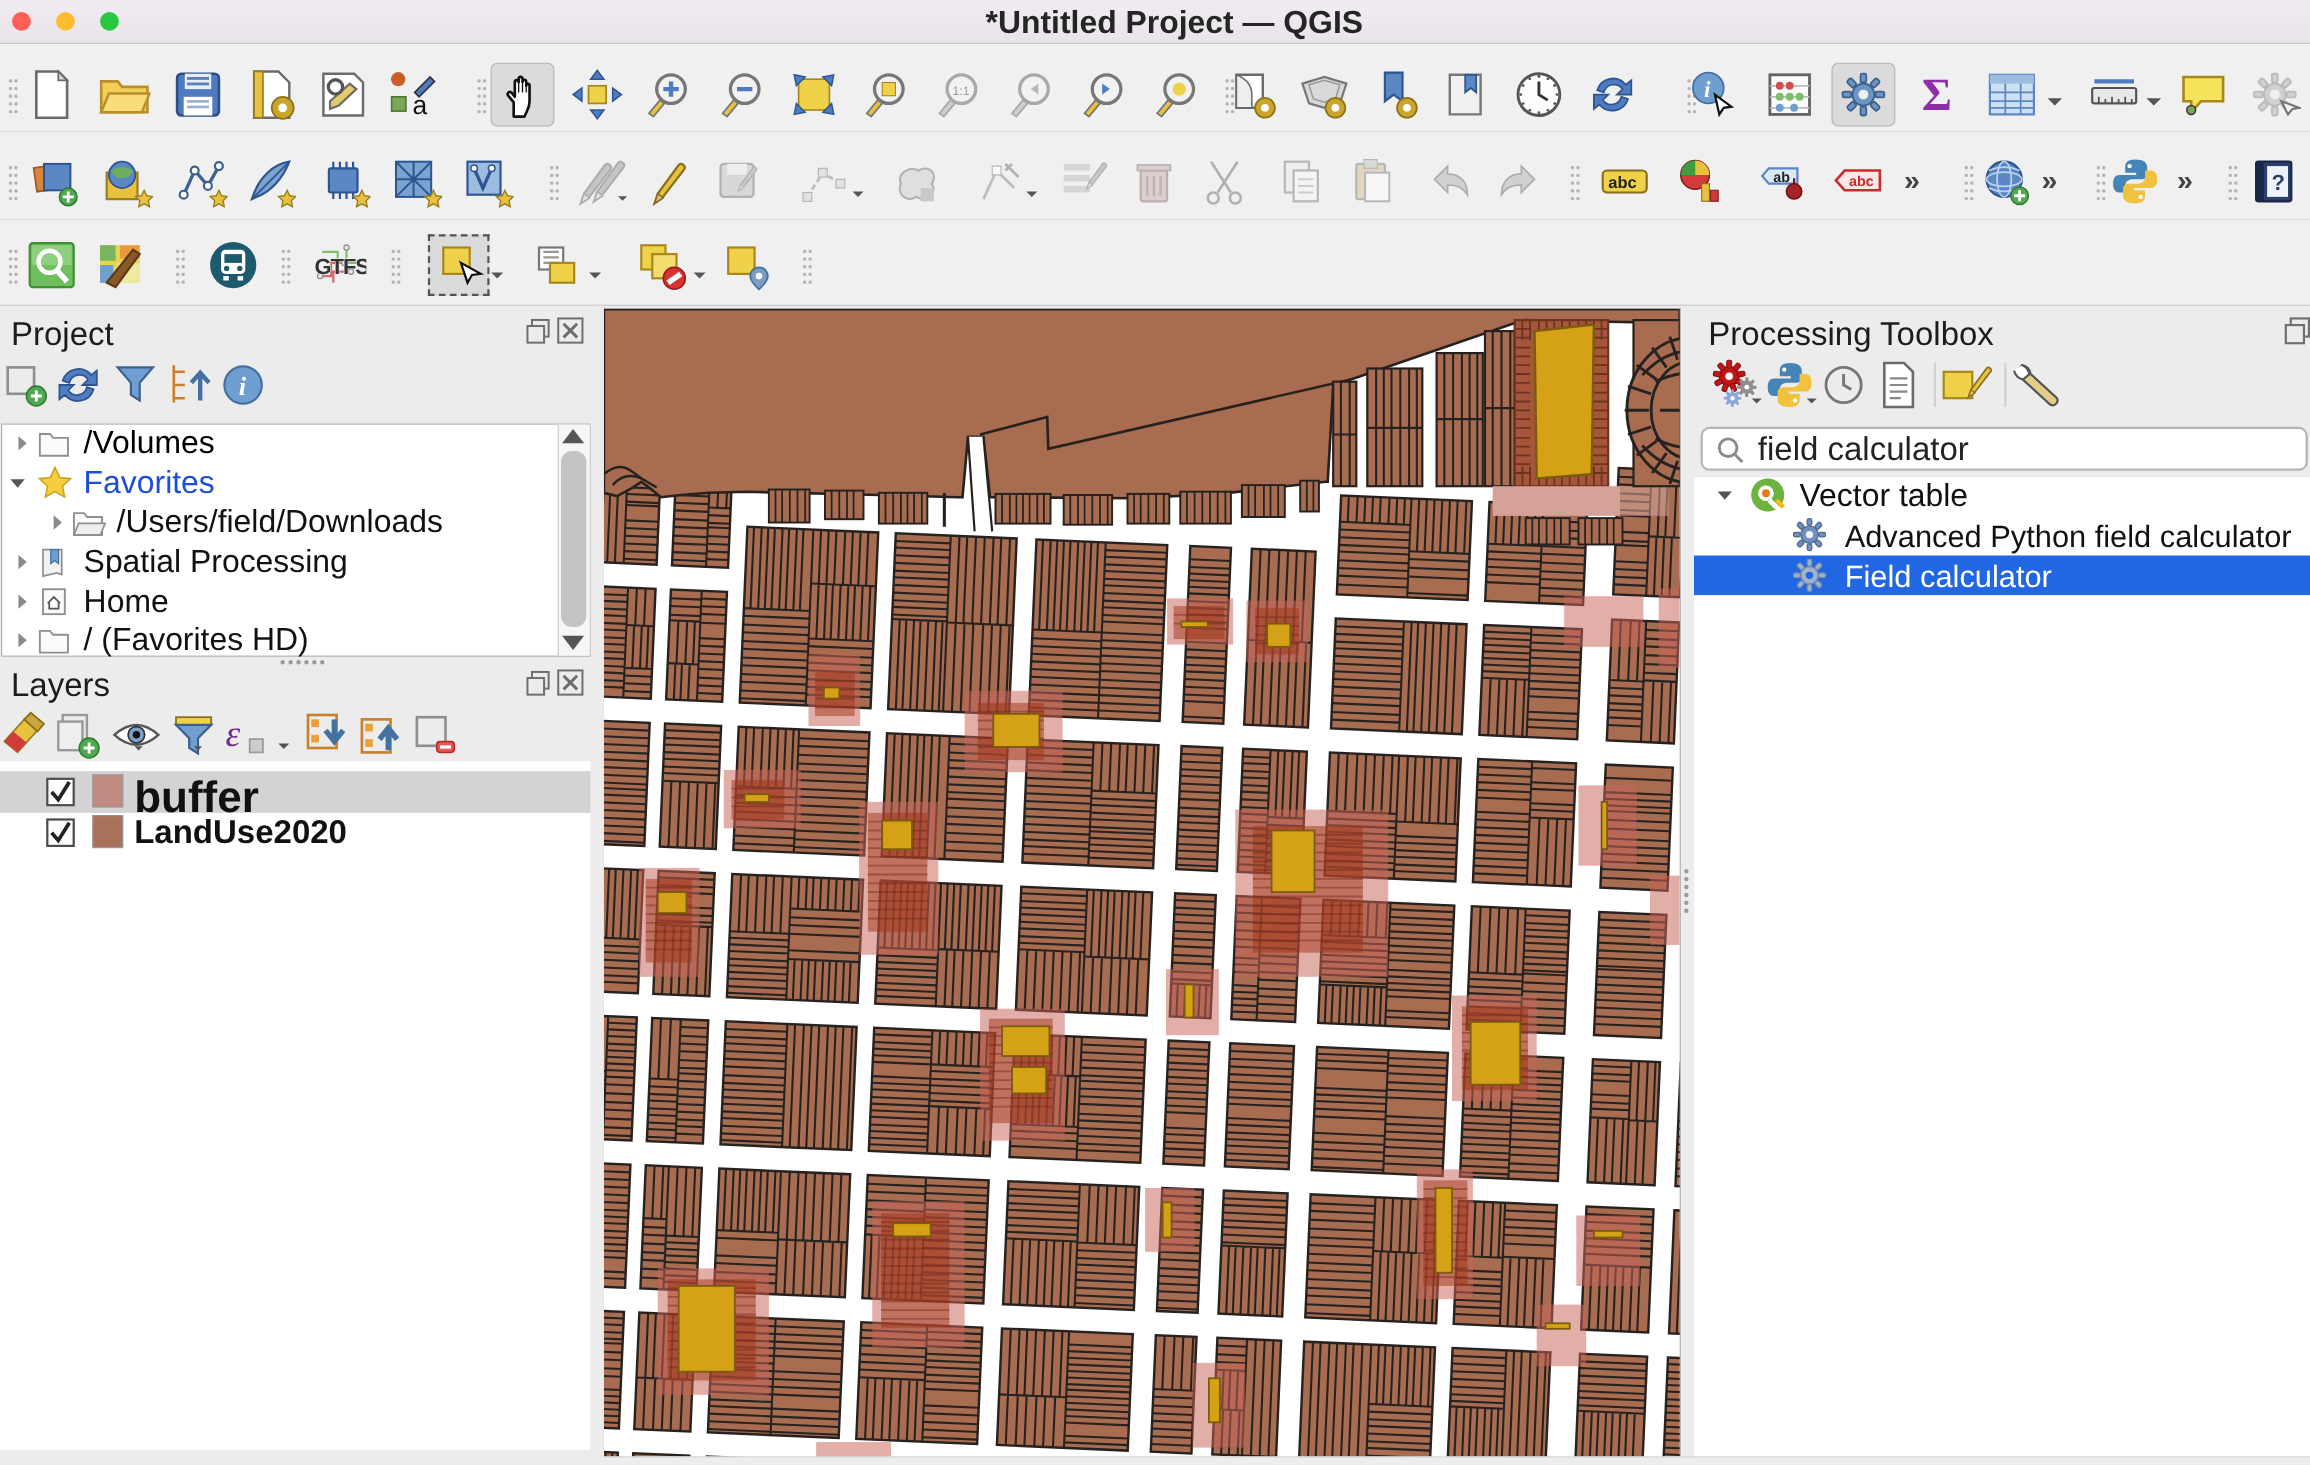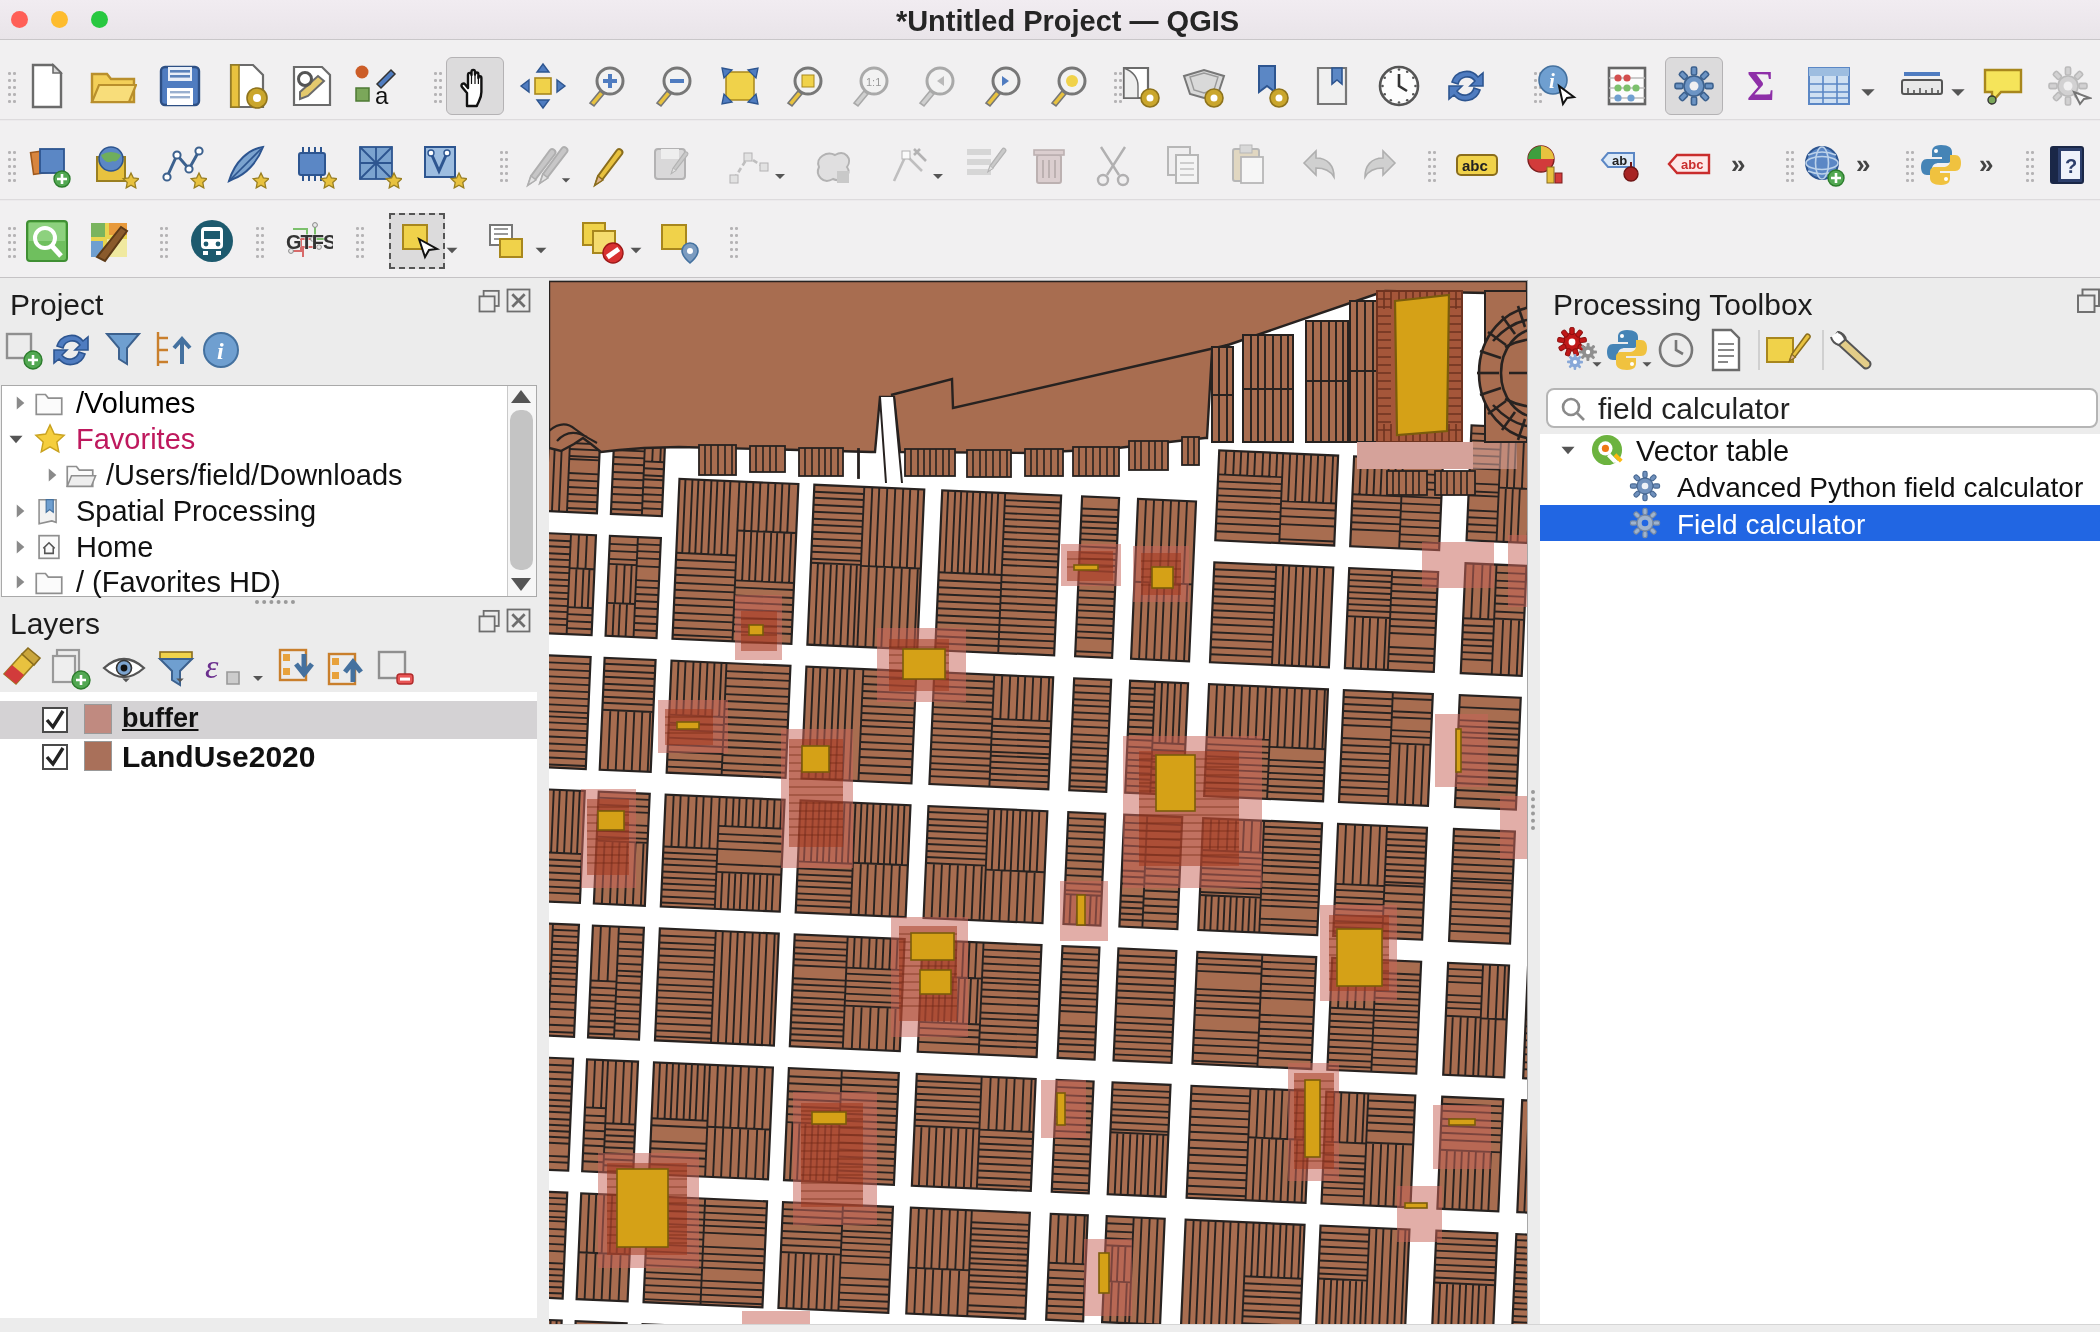--- a/index.html
+++ b/index.html
@@ -682,21 +682,21 @@
 <svg style="position:absolute;left:32px;top:386px" width="34" height="34" viewBox="0 0 48 48">
     <path d="M6 12 h13 l4 5 h19 v23 H6 z" fill="#fbfbfb" stroke="#8f8f8f" stroke-width="2.4"></path>
   </svg>
 <div class="abs" style="left:76px;top:387px;font-size:29px;color:#000000;white-space:nowrap">/Volumes</div>
 <svg style="position:absolute;left:3px;top:426px" width="26" height="26" viewBox="0 0 48 48">
     <path d="M12 18 h24 l-12 14 z" fill="#555"></path>
   </svg>
 <svg style="position:absolute;left:33px;top:422px" width="34" height="34" viewBox="0 0 48 48">
     <path d="M24 4 l6 13 14 1.6 -10.4 9.6 2.8 14 -12.4 -7 -12.4 7 2.8 -14 L4 18.6 18 17 z" fill="#f5ce3e" stroke="#c9a21f" stroke-width="2"></path>
   </svg>
-<div class="abs" style="left:76px;top:423px;font-size:29px;color:#be185d;white-space:nowrap">Favorites</div>
+<div class="abs" style="left:76px;top:423px;font-size:29px;color:#1d4ed8;white-space:nowrap">Favorites</div>
 <svg style="position:absolute;left:39px;top:462px" width="26" height="26" viewBox="0 0 48 48">
     <path d="M18 12 l14 12 -14 12 z" fill="#8a8a8a"></path>
   </svg>
 <svg style="position:absolute;left:63px;top:458px" width="34" height="34" viewBox="0 0 48 48">
     <path d="M6 12 h13 l4 5 h19 v23 H6 z" fill="#fbfbfb" stroke="#8f8f8f" stroke-width="2.4"></path>
     <path d="M6 40 l6 -15 h34 l-6 15 z" fill="#eee" stroke="#8f8f8f" stroke-width="2.2"></path>
   </svg>
 <div class="abs" style="left:106px;top:459px;font-size:29px;color:#111;white-space:nowrap">/Users/field/Downloads</div>
 <svg style="position:absolute;left:7px;top:498px" width="26" height="26" viewBox="0 0 48 48">
     <path d="M18 12 l14 12 -14 12 z" fill="#8a8a8a"></path>
@@ -785,21 +785,21 @@
 <svg style="position:absolute;left:171px;top:671px" width="18" height="18" viewBox="0 0 48 48">
     <path d="M14 20 l10 10 10 -10 z" fill="#555"></path>
   </svg>
 <div class="abs" style="left:0px;top:692px;width:537px;height:626px;background:#fff"></div>
 <div class="abs" style="left:0px;top:701px;width:537px;height:38px;background:#d4d2d4"></div>
 <div class="abs" style="left:42px;top:707px;width:26px;height:26px;background:#fff;border:2px solid #4a4a4a"></div>
 <svg class="abs" style="left:42px;top:707px" width="26" height="26" viewBox="0 0 26 26">
     <path d="M5 13 l6 7 L21 4" fill="none" stroke="#222" stroke-width="3.4"></path>
   </svg>
 <div class="abs" style="left:84px;top:704px;width:28px;height:30px;background:#c08a80;border:1px solid #999"></div>
-<div class="abs" style="left:122px;top:703px;font-size:27px;font-weight:700;color:#111;text-decoration:underline">buffer</div>
+<div class="abs" style="left:122px;top:703px;font-size:40px;font-weight:700;color:#111;">buffer</div>
 <div class="abs" style="left:42px;top:744px;width:26px;height:26px;background:#fff;border:2px solid #4a4a4a"></div>
 <svg class="abs" style="left:42px;top:744px" width="26" height="26" viewBox="0 0 26 26">
     <path d="M5 13 l6 7 L21 4" fill="none" stroke="#222" stroke-width="3.4"></path>
   </svg>
 <div class="abs" style="left:84px;top:741px;width:28px;height:30px;background:#a9705a;border:1px solid #999"></div>
 <div class="abs" style="left:122px;top:740px;font-size:30px;font-weight:700;color:#111">LandUse2020</div>
 <div class="abs" style="left:1528px;top:278px;width:572px;height:1054px;background:#ececec"></div>
 <div class="abs" style="left:1553px;top:288px;font-size:30px;color:#1c1c1c">Processing Toolbox</div>
 <svg style="position:absolute;left:2072px;top:282px" width="36" height="36" viewBox="0 0 48 48">
     <rect x="14" y="10" width="22" height="22" fill="none" stroke="#6e6e6e" stroke-width="2.6"></rect>

